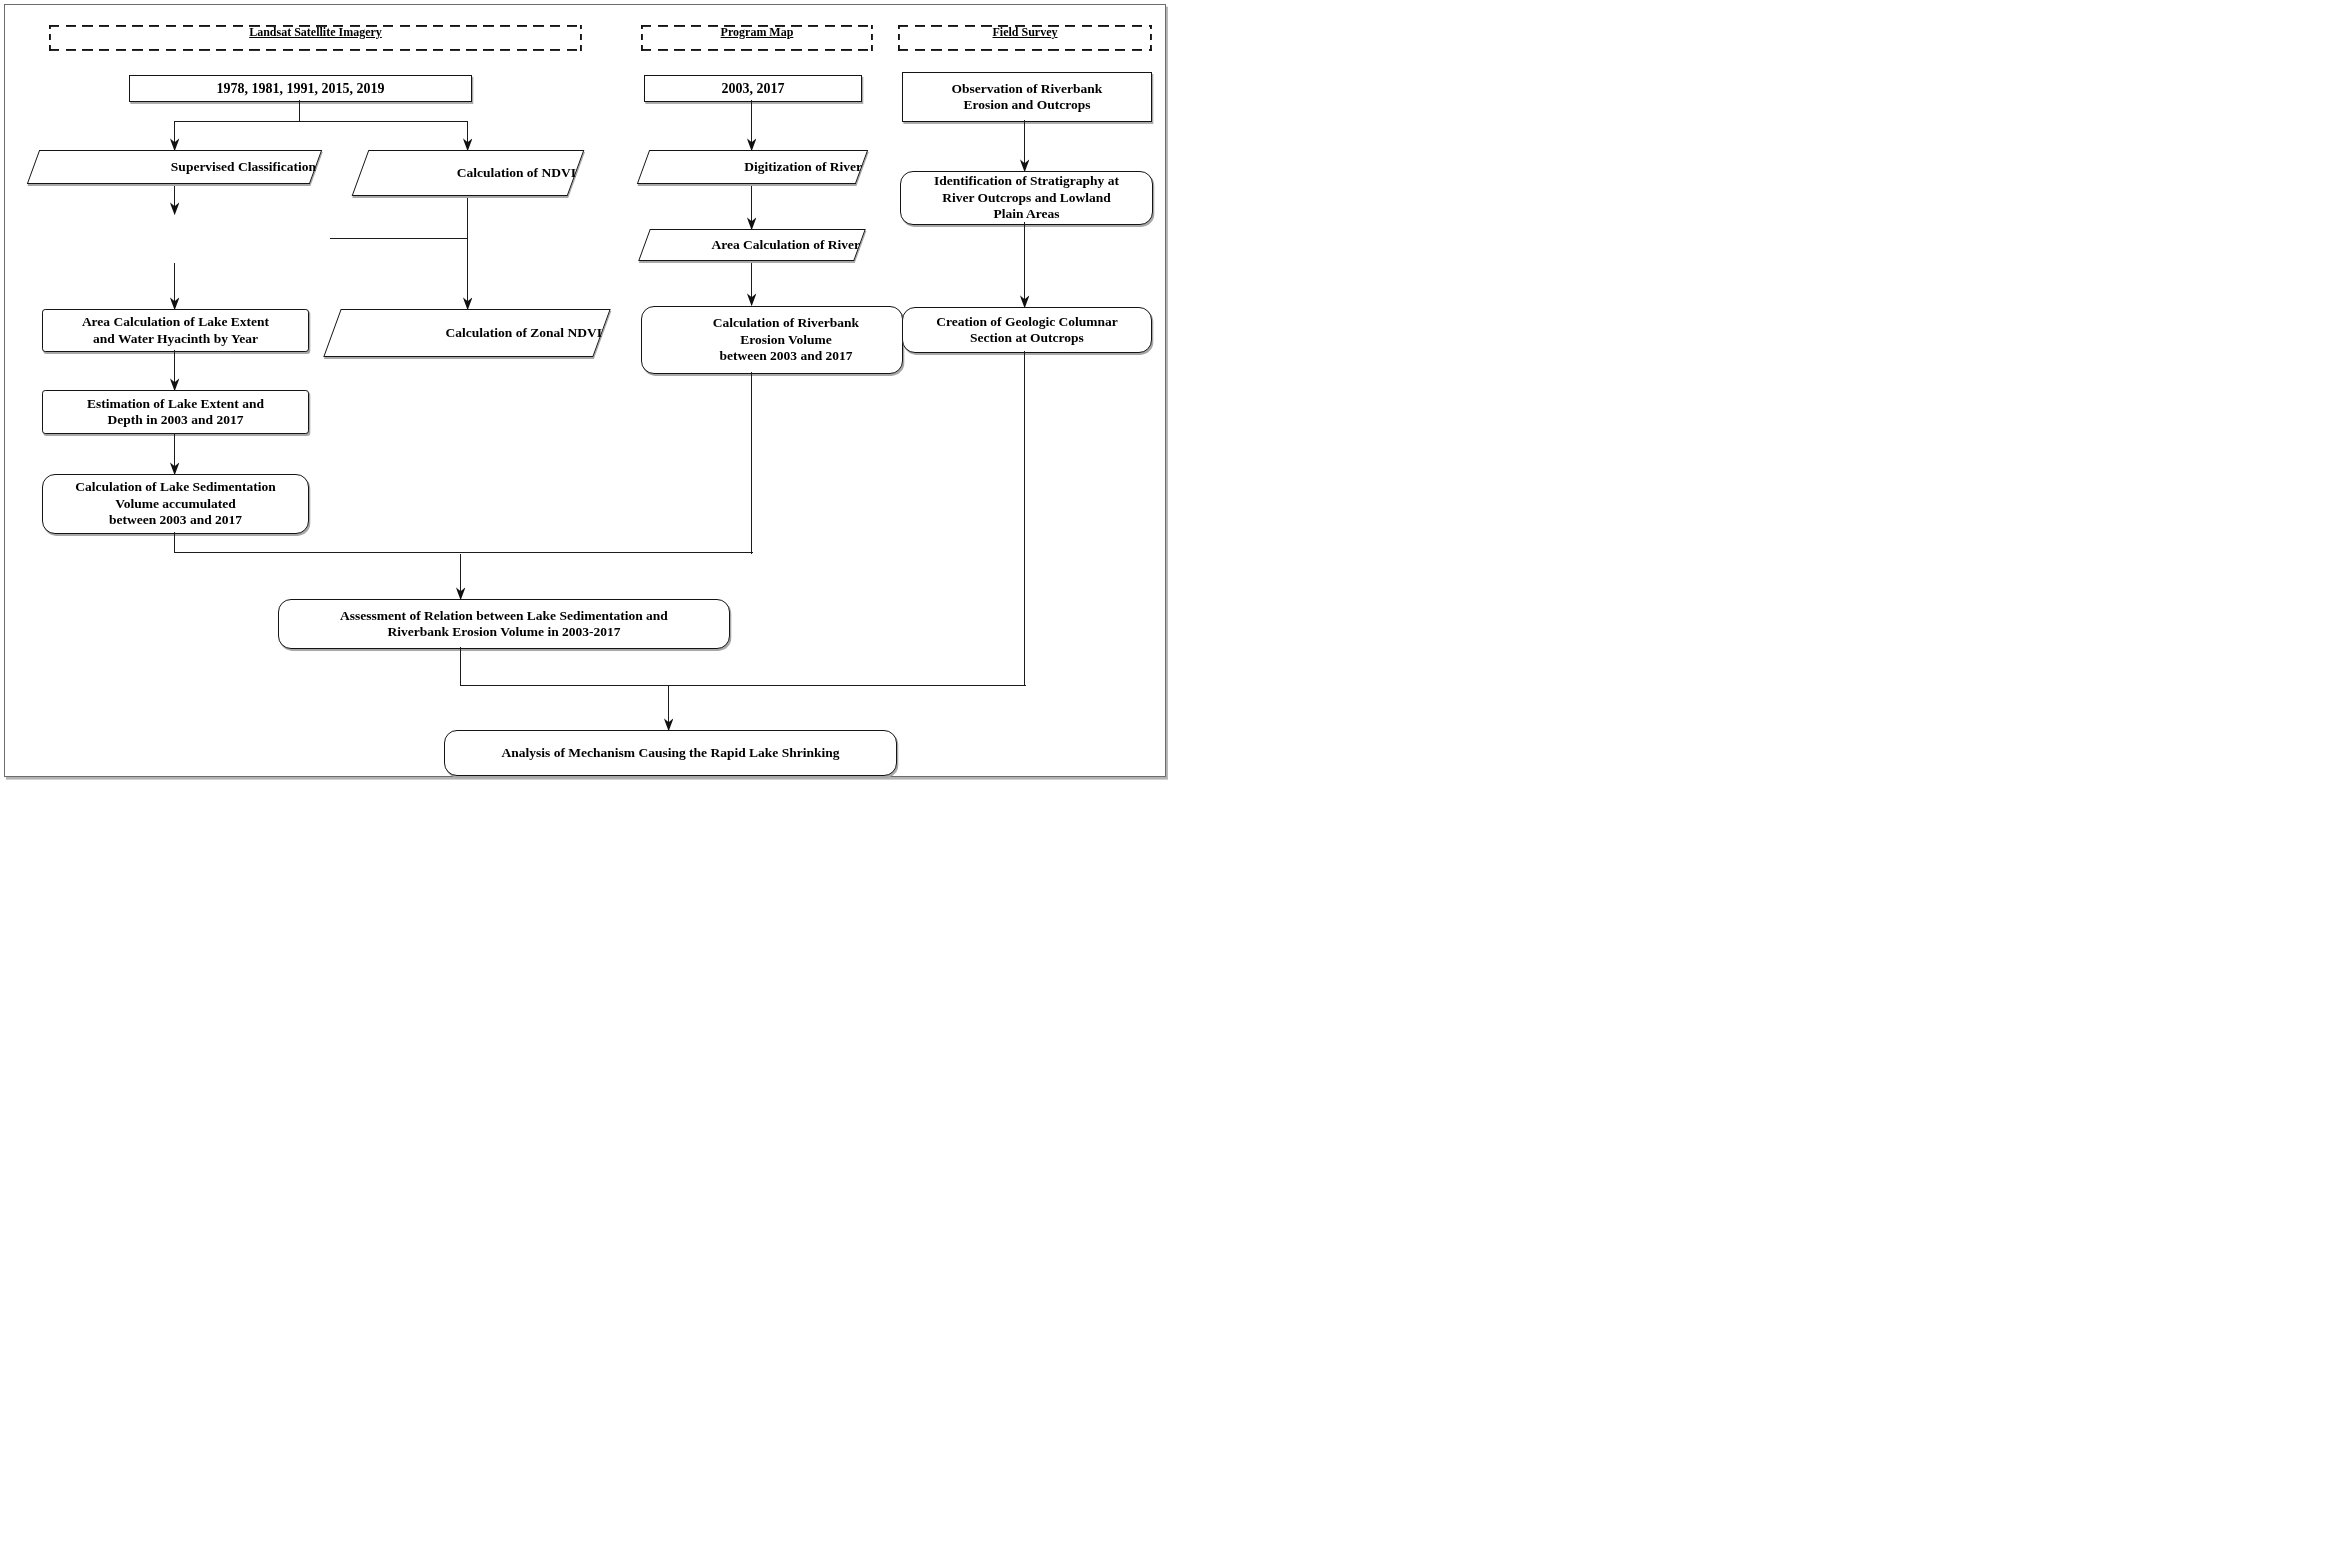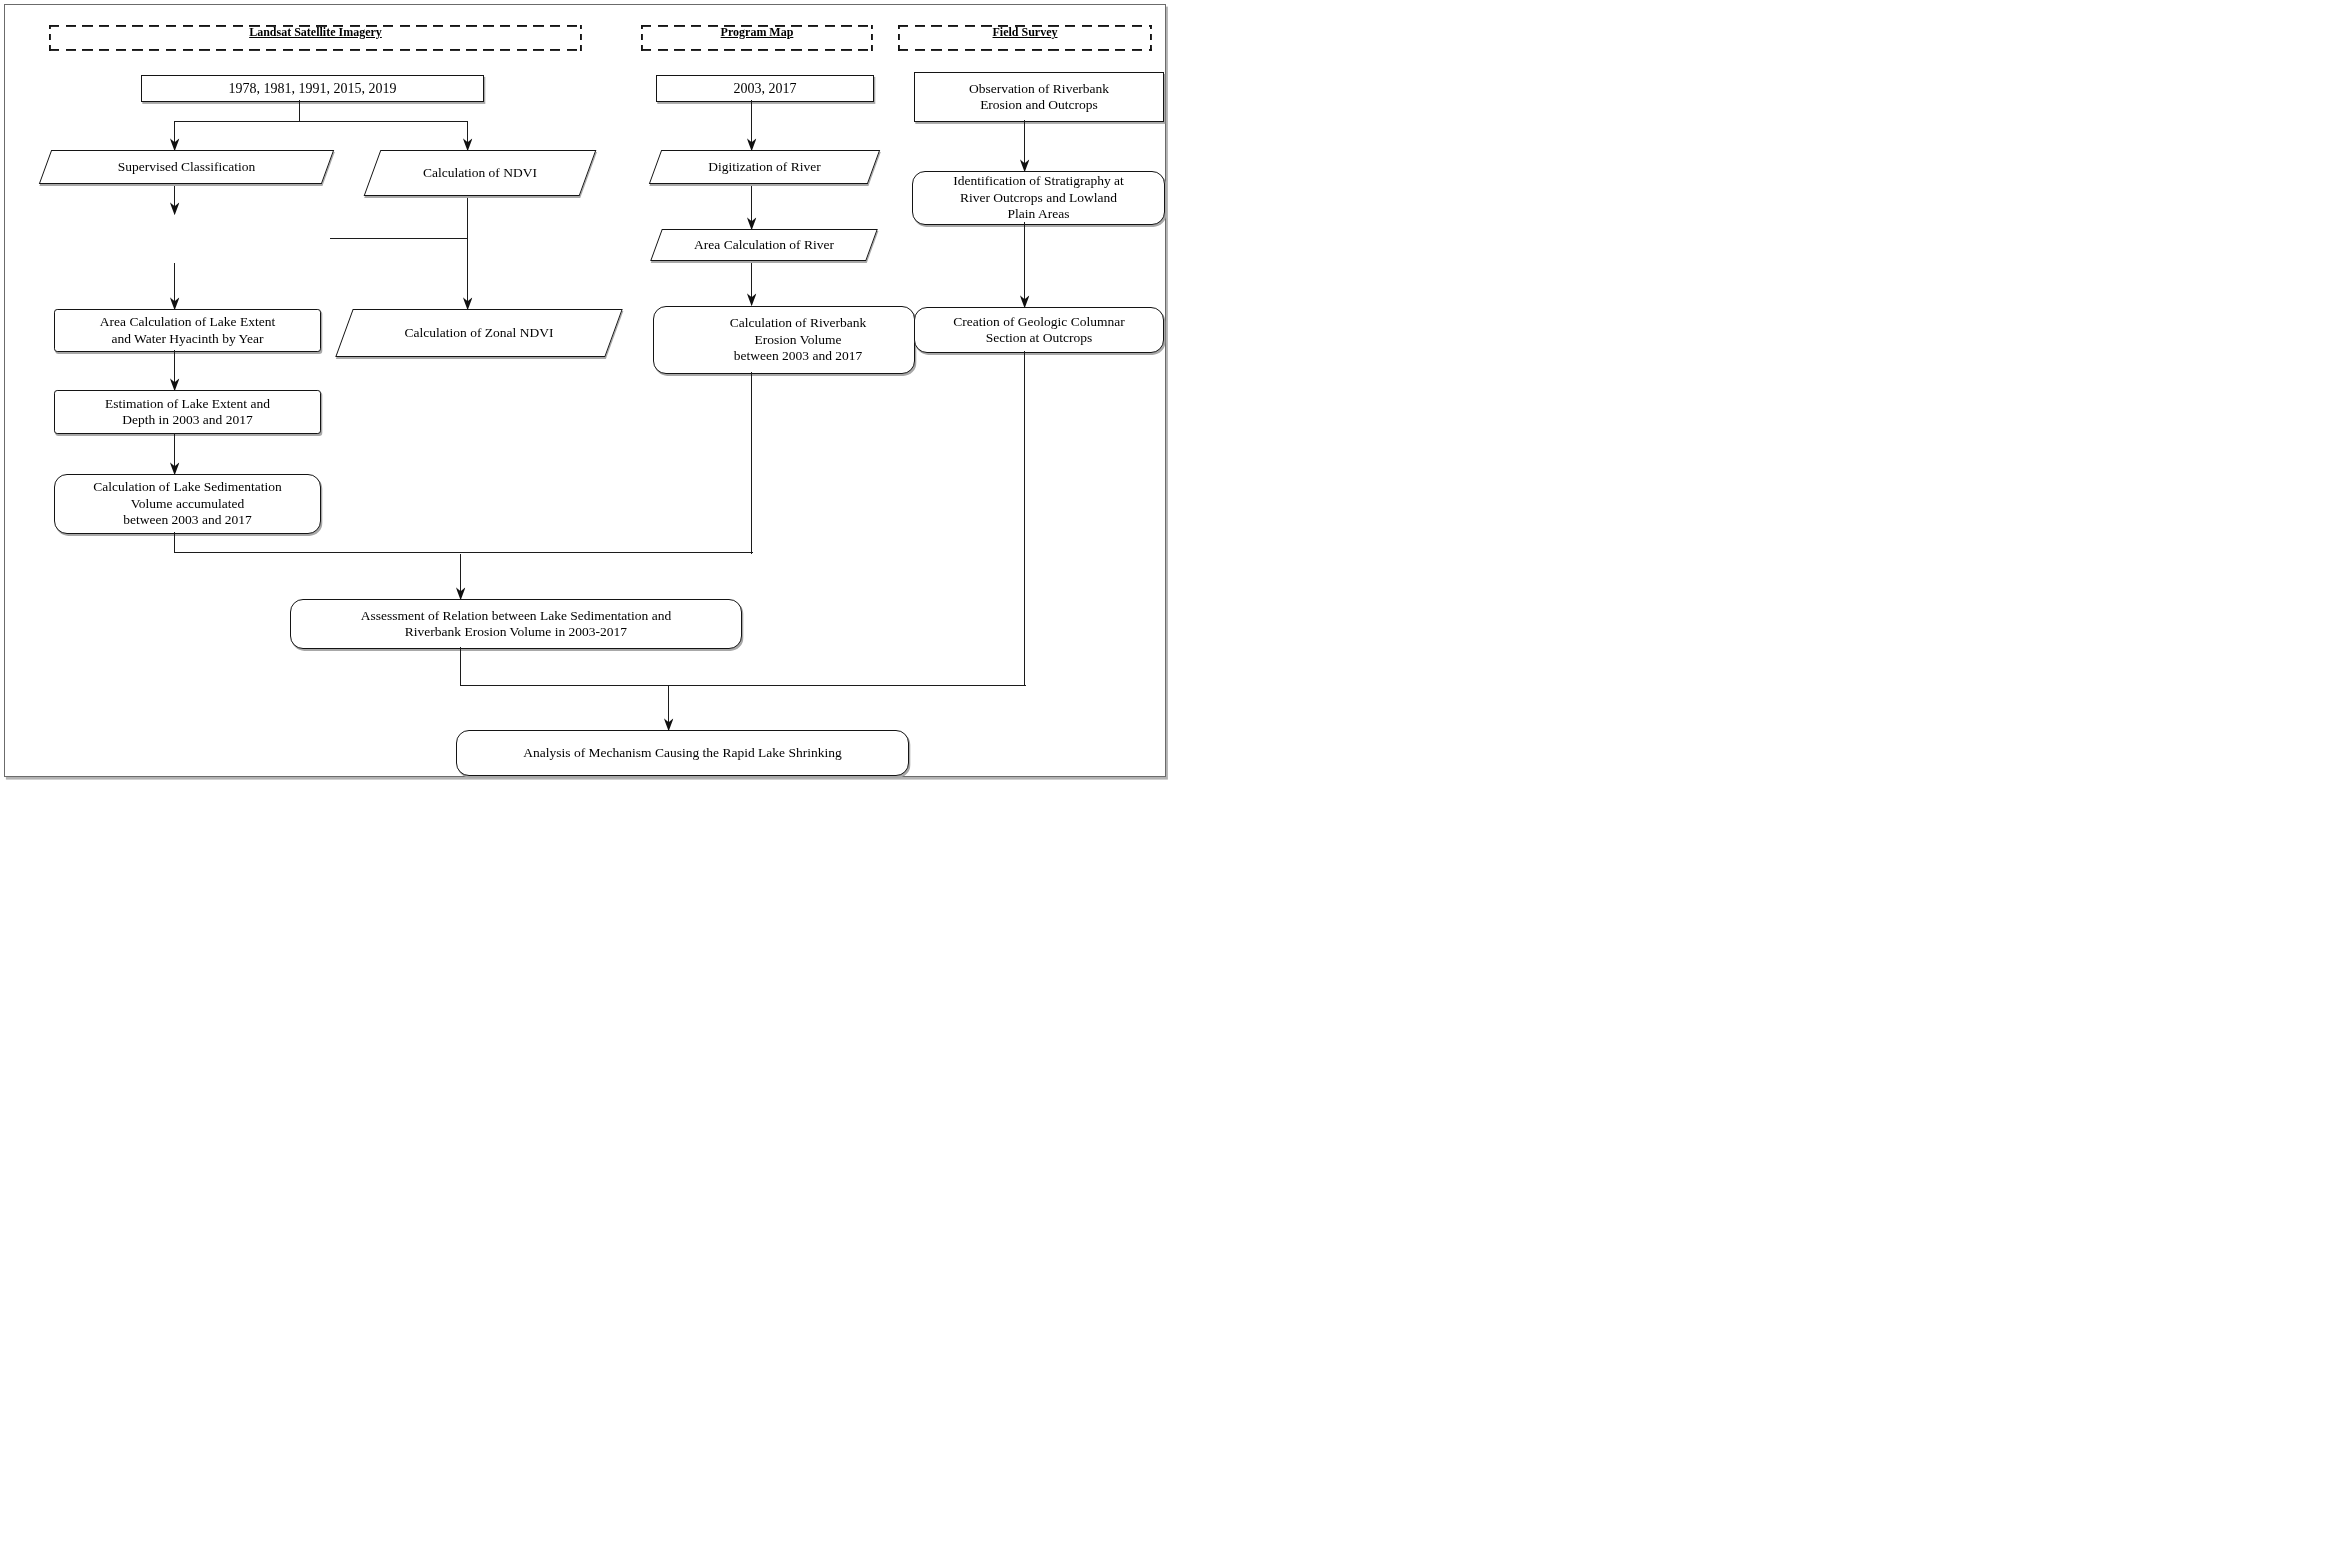--- a/index.html
+++ b/index.html
@@ -4,26 +4,26 @@
 <style>
   html,body{margin:0;padding:0;background:#ffffff;}
   body{width:1171px;height:782px;position:relative;overflow:hidden;
        font-family:"Liberation Serif","DejaVu Serif",serif;color:#000;}
   #stage{position:absolute;inset:0;}
   #frame{position:absolute;left:3.9px;top:3.9px;right:5.2px;bottom:5.2px;
          border:1.9px solid #6b6b6b;box-shadow:1.9px 2.6px 0 #b3b3b3;pointer-events:none;}
 
   
   .node{position:absolute;display:flex;align-items:center;justify-content:center;
-        text-align:center;font-weight:400;font-size:13.5px;line-height:1.22;margin-left:12px;}
+        text-align:center;font-weight:700;font-size:13.5px;line-height:1.22;}
   .lbl{white-space:pre-line;position:relative;z-index:2;}
   .rect{background:#fff;border:1.3px solid #141414;box-shadow:1.3px 1.9px 0 #a8a8a8;}
   .r1{border-radius:3.2px;}
   .r2{border-radius:13px;}
-  .para{background:none;border:none;}
+  .para{background:none;border:none;justify-content:flex-end;}
   .pshape{position:absolute;inset:0;background:#fff;border:1.3px solid #141414;
           transform:skewX(-20deg);box-shadow:1.3px 1.9px 0 #a8a8a8;z-index:1;}
   .hdr{position:absolute;display:flex;align-items:flex-start;justify-content:center;
        text-align:center;font-weight:700;font-size:12px;
        background:
         repeating-linear-gradient(90deg,#141414 0 10.3px,transparent 10.3px 16.7px) top left/100% 1.9px no-repeat,
         repeating-linear-gradient(90deg,#141414 0 10.3px,transparent 10.3px 16.7px) bottom left/100% 1.9px no-repeat,
         repeating-linear-gradient(0deg,#141414 0 6.4px,transparent 6.4px 11px) top left/1.9px 100% no-repeat,
         repeating-linear-gradient(0deg,#141414 0 6.4px,transparent 6.4px 11px) top right/1.9px 100% no-repeat; text-decoration: underline;}
   .vline{position:absolute;width:1.3px;background:#1c1c1c;}

